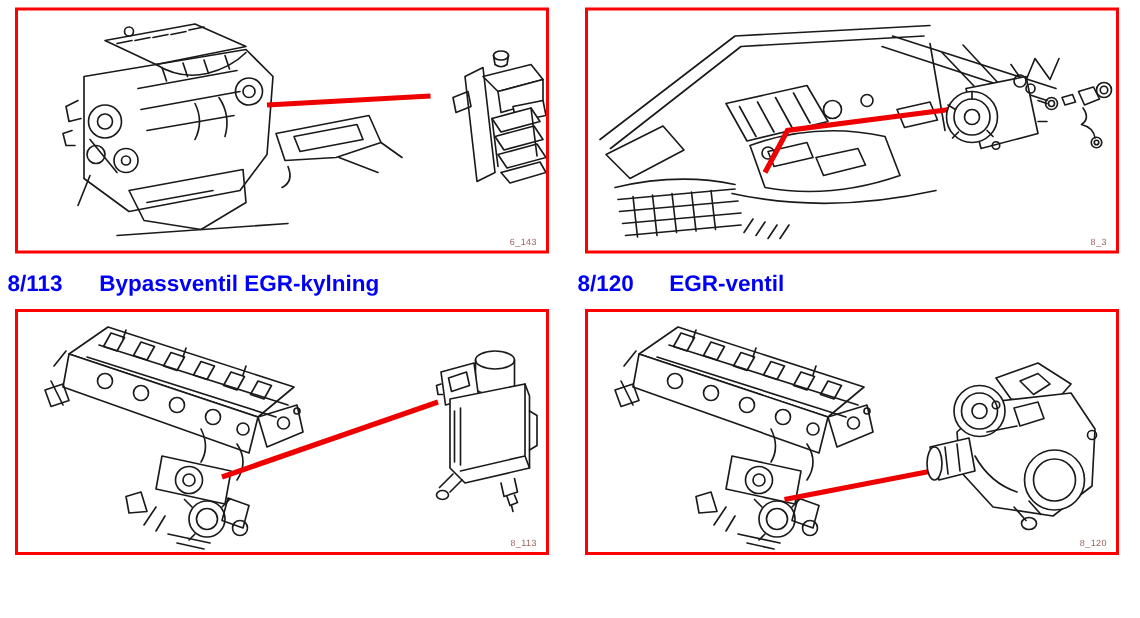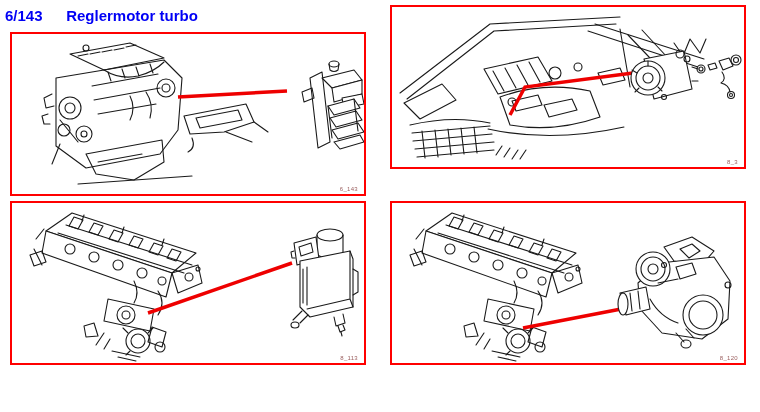--- a/index.html
+++ b/index.html
@@ -29,24 +29,20 @@
     position:absolute;right:6px;bottom:2px;
     font-size:6px;letter-spacing:.3px;color:var(--figure_ref,#9b5f5f);
   }
 </style>
 </head>
 <body>
 
 <div class="page">
 
   <section class="panel">
-    <h2 class="panel-title">
-      <span class="code">6/143</span>
-      <span class="label">Reglermotor turbo</span>
-    </h2>
     <div class="figure-box">
       <svg viewBox="0 0 352 160">
         <g class="art">
           <path d="M58 20 L118 9 L152 24 L92 36 Z"></path>
           <path d="M66 22 l10 -2 M78 20 l10 -2 M90 18 l10 -2 M102 16 l10 -2 M114 13 l10 -2"></path>
           <circle cx="74" cy="14" r="3"></circle>
           <path d="M92 36 Q108 46 126 42 Q142 38 152 28"></path>
           <path d="M44 44 L92 36 L152 26 L170 44 L166 96 L148 120 L74 134 L44 112 Z"></path>
           <path d="M80 52 L146 40 M82 66 L148 54 M86 80 L144 70"></path>
           <path d="M118 62 q6 12 0 24 M134 58 q8 12 4 26"></path>
@@ -136,20 +132,24 @@
           <path d="M330 65 q5 7 -1 11 q8 2 9 9"></path>
           <circle cx="339" cy="88" r="3.5"></circle>
             <circle cx="339" cy="88" r="1.5"></circle>
         </g>
       </svg>
       <span class="fig-ref">8_3</span>
     </div>
   </section>
 
   <section class="panel row2">
+    <h2 class="panel-title">
+      <span class="code">8/113</span>
+      <span class="label">Bypassventil EGR-kylning</span>
+    </h2>
     <div class="figure-box">
       <svg viewBox="0 0 352 160">
         <g class="art">
           <path d="M34 28 L60 10 L184 50 L160 70 Z" fill="#fff"></path>
           <path d="M62 14 l9 3 l-5 9 l-9 -3 Z M82 20 l9 3 l-5 9 l-9 -3 Z M102 27 l9 3 l-5 9 l-9 -3 Z M122 33 l9 3 l-5 9 l-9 -3 Z M142 40 l9 3 l-5 9 l-9 -3 Z M160 46 l9 3 l-5 9 l-9 -3 Z"></path>
           <path d="M46 30 L172 70 M54 22 L180 62"></path>
           <path d="M34 28 L160 70 L154 94 L30 50 Z" fill="#fff"></path>
           <circle cx="58" cy="46" r="5"></circle>
             <circle cx="82" cy="54" r="5"></circle>
             <circle cx="106" cy="62" r="5"></circle>
@@ -188,20 +188,24 @@
           <path d="M290 108 l-9 9 M296 112 l-8 8"></path>
           <ellipse cx="283" cy="122" rx="4" ry="3"></ellipse>
           <path d="M322 114 l2 9 l9 -3 l-2 -9 M326 123 l2 6 l5 -2 l-2 -5 M329 129 l1 4"></path>
         </g>
       </svg>
       <span class="fig-ref">8_113</span>
     </div>
   </section>
 
   <section class="panel row2">
+    <h2 class="panel-title">
+      <span class="code">8/120</span>
+      <span class="label">EGR-ventil</span>
+    </h2>
     <div class="figure-box">
       <svg viewBox="0 0 352 160">
         <g class="art">
           <path d="M34 28 L60 10 L184 50 L160 70 Z" fill="#fff"></path>
           <path d="M62 14 l9 3 l-5 9 l-9 -3 Z M82 20 l9 3 l-5 9 l-9 -3 Z M102 27 l9 3 l-5 9 l-9 -3 Z M122 33 l9 3 l-5 9 l-9 -3 Z M142 40 l9 3 l-5 9 l-9 -3 Z M160 46 l9 3 l-5 9 l-9 -3 Z"></path>
           <path d="M46 30 L172 70 M54 22 L180 62"></path>
           <path d="M34 28 L160 70 L154 94 L30 50 Z" fill="#fff"></path>
           <circle cx="58" cy="46" r="5"></circle>
             <circle cx="82" cy="54" r="5"></circle>
             <circle cx="106" cy="62" r="5"></circle>

